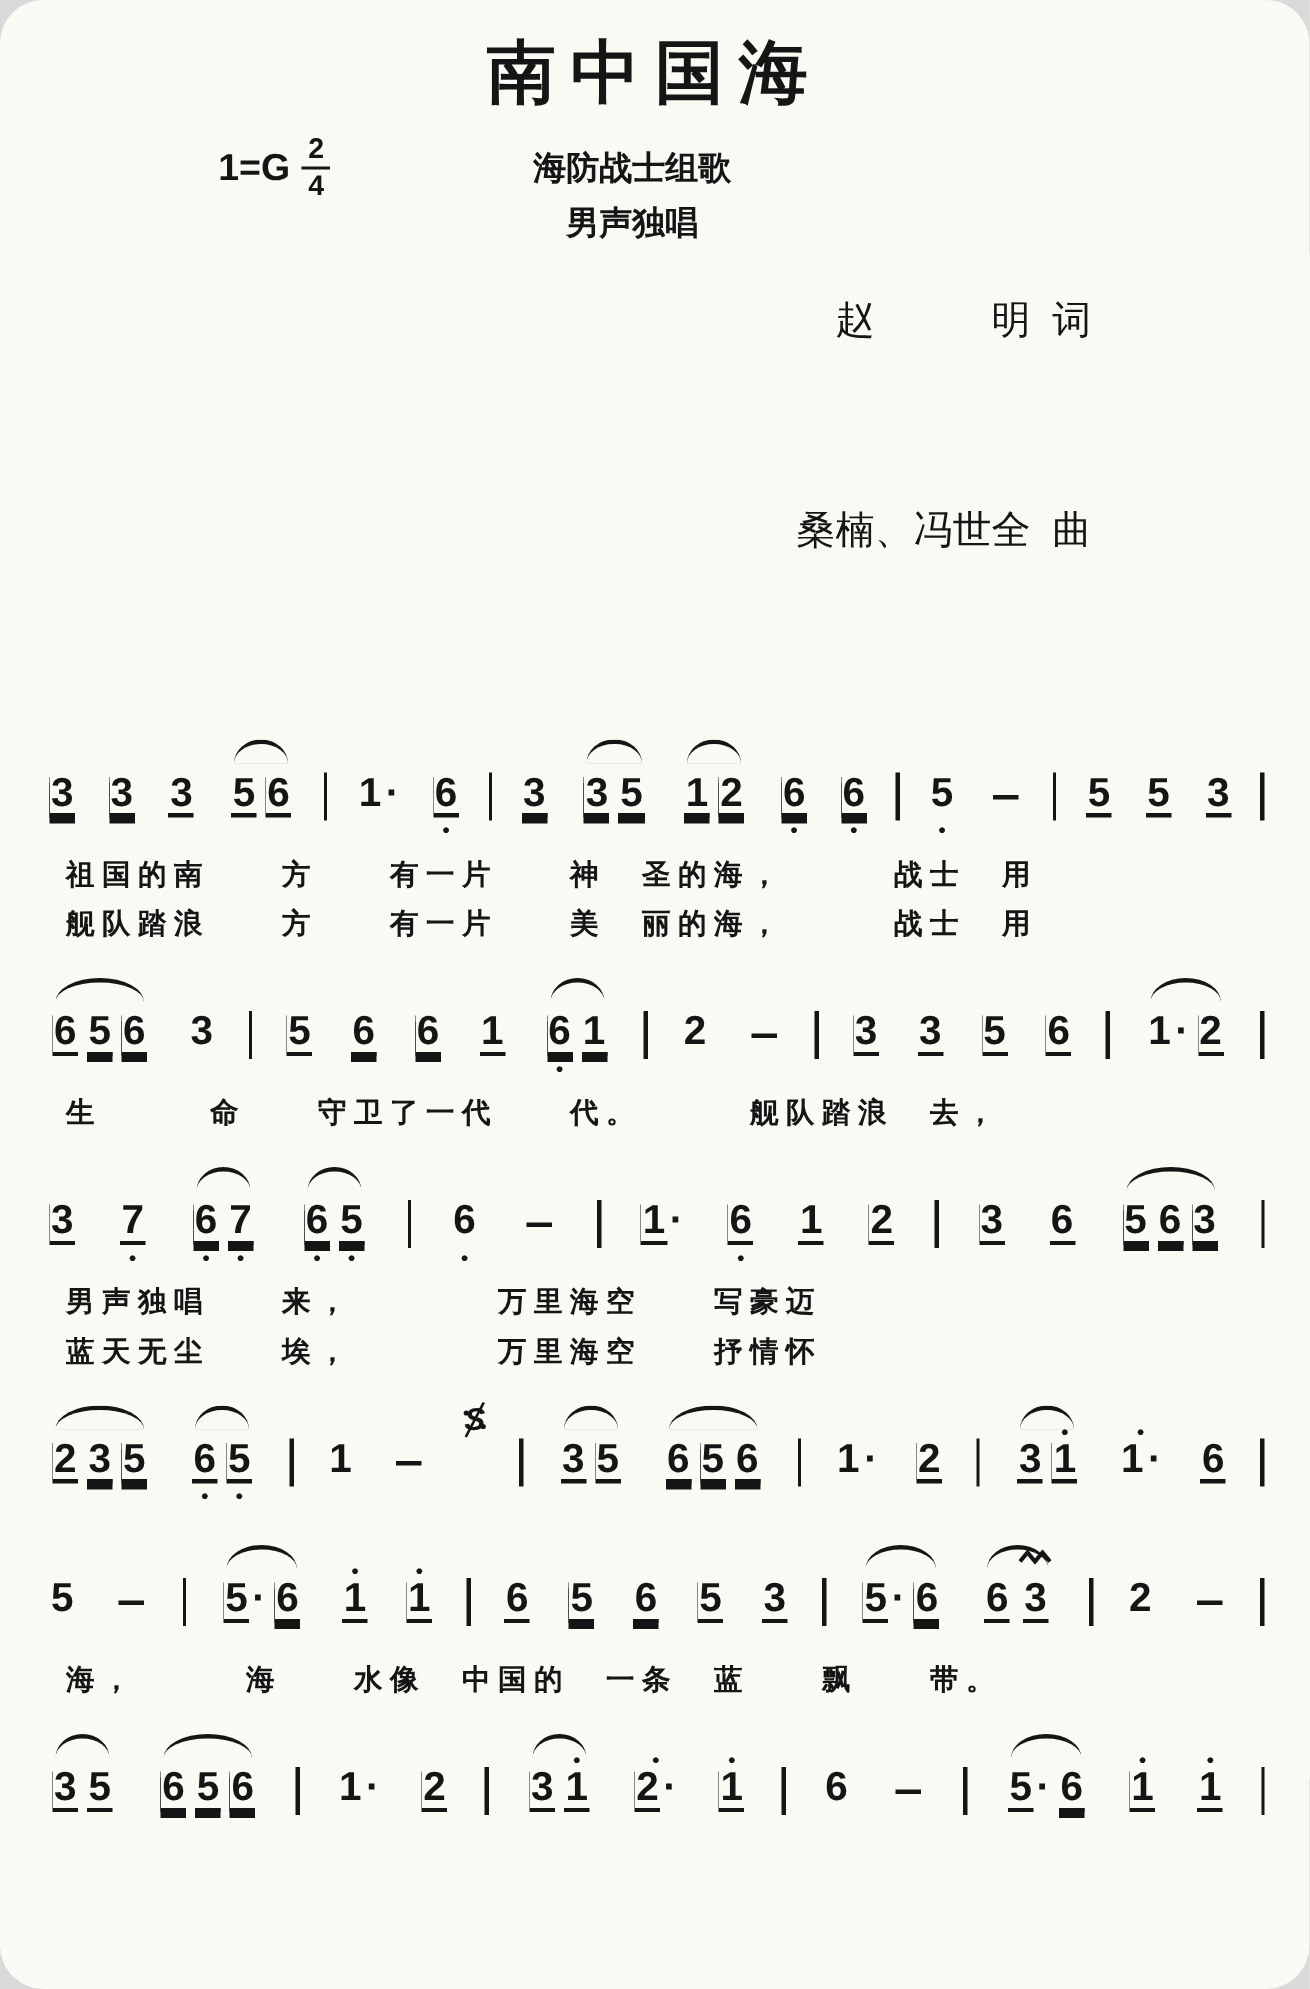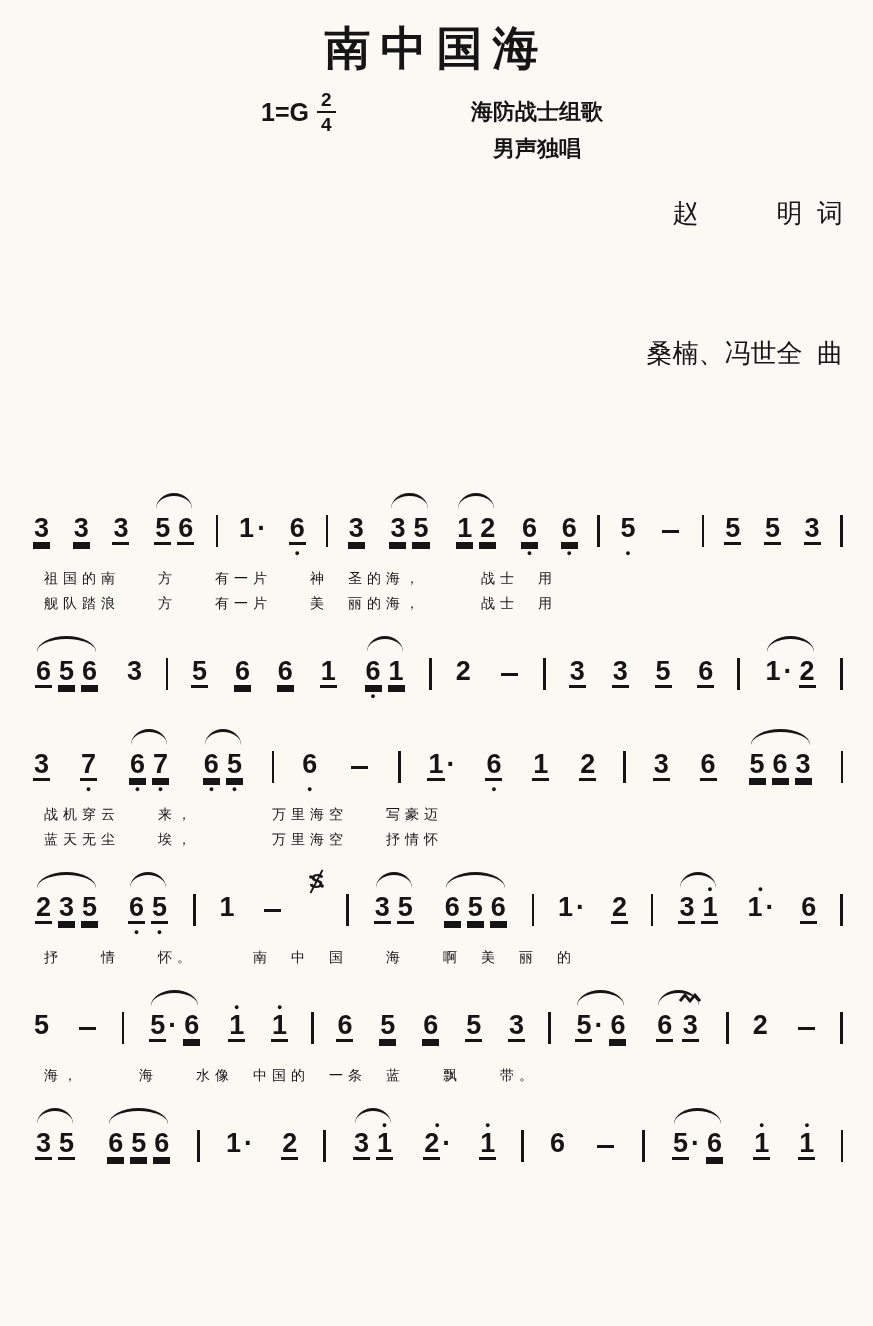--- a/index.html
+++ b/index.html
@@ -1,19 +1,19 @@
 <!DOCTYPE html>
 <html><head>
 <meta charset="utf-8">
 <style>
   html,body{margin:0;padding:0;background:#d9d9d9;}
   .page{width:873px;height:1326px;background:#faf9f4;color:#151515;box-sizing:border-box;
-        padding:14px 30px 10px 30px;font-family:"Liberation Sans","DejaVu Sans",sans-serif;overflow:hidden;position:relative;}
+        padding:14px 30px 10px 30px;font-family:"Liberation Sans","DejaVu Sans",sans-serif;overflow:hidden;position:relative;border-radius:29px;}
   .title{text-align:center;font-size:46px;font-weight:bold;letter-spacing:10px;margin:4px 0 10px 0;}
-  .meta{display:flex;justify-content:flex-end;align-items:flex-start;margin-bottom:6px;}
+  .meta{display:flex;justify-content:center;align-items:flex-start;margin-bottom:6px;}
   .meta-left{width:210px;}
   .keyrow{display:flex;align-items:center;gap:8px;font-size:25px;font-weight:bold;}
   .ts{display:inline-flex;flex-direction:column;align-items:center;line-height:1;font-size:19px;font-weight:bold;}
   .ts .num{border-bottom:2.5px solid #151515;padding:0 4px 2px 4px;}
   .ts .den{padding-top:2px;}
   .tempo{font-size:20px;font-weight:bold;margin-top:10px;}
   .meta-center{text-align:center;font-size:22px;font-weight:bold;line-height:1.7;margin-top:3px;}
   .meta-right{text-align:right;font-size:26px;font-weight:normal;line-height:1.8;margin-top:6px;width:240px;white-space:pre;}
   .sys{margin-top:21px;}
   .notes{display:flex;align-items:flex-start;justify-content:space-between;font-weight:bold;}
@@ -26,21 +26,21 @@
   .dg.u2{box-shadow:0 3px 0 currentColor,0 7px 0 currentColor;}
   .aug{font-size:27px;margin-left:2px;font-weight:bold;}
   .slot-l{height:14px;line-height:9px;font-size:9px;padding-top:7px;}
   .bar{width:2.5px;height:32px;background:currentColor;margin-top:24px;}
   .dash{height:32px;margin-top:24px;display:flex;align-items:center;padding:0 6px;}
   .dash i{display:block;width:17px;height:3.5px;background:currentColor;}
   .slur{display:inline-flex;align-items:flex-start;position:relative;padding:0 2px;}
   .slur::before{content:"";position:absolute;left:7px;right:7px;top:2px;height:13px;
       border-top:3px solid currentColor;border-radius:50% 50% 0 0 / 100% 100% 0 0;}
   .segno{margin-top:-2px;align-self:flex-start;}
-  .lyr{font-size:14px;font-weight:normal;letter-spacing:5px;margin-top:7px;white-space:pre;padding-left:14px;}
+  .lyr{font-size:19px;font-weight:bold;letter-spacing:5px;margin-top:7px;white-space:pre;padding-left:14px;}
 </style>
 </head>
 <body>
 
 <div class="page">
   <div class="title">南中国海</div>
 
   <div class="meta">
     <div class="meta-left">
       <div class="keyrow">
@@ -373,20 +373,21 @@
             <span class="slot-a"></span>
             <span class="slot-h"></span>
             <span class="body">
               <span class="dg u1">2</span>
             </span>
             <span class="slot-l"></span>
           </span>
         </span>
         <span class="bar"></span>
       </div>
+    <div class="lyr">生　　　命　　守卫了一代　　代。　　　舰队踏浪　去，</div>
   </div>
   <div class="sys">
     <div class="notes">
         <span class="n">
           <span class="slot-a"></span>
           <span class="slot-h"></span>
           <span class="body">
             <span class="dg u1">3</span>
           </span>
           <span class="slot-l"></span>
@@ -519,21 +520,21 @@
             <span class="slot-a"></span>
             <span class="slot-h"></span>
             <span class="body">
               <span class="dg u2">3</span>
             </span>
             <span class="slot-l"></span>
           </span>
         </span>
         <span class="bar"></span>
       </div>
-    <div class="lyr">战机穿云　　来，　　　　万里海空　　写豪迈</div>
+    <div class="lyr">男声独唱　　来，　　　　万里海空　　写豪迈</div>
     <div class="lyr">蓝天无尘　　埃，　　　　万里海空　　抒情怀</div>
   </div>
   <div class="sys">
     <div class="notes">
         <span class="slur">
           <span class="n">
             <span class="slot-a"></span>
             <span class="slot-h"></span>
             <span class="body">
               <span class="dg u1">2</span>
@@ -687,21 +688,20 @@
         <span class="n">
           <span class="slot-a"></span>
           <span class="slot-h"></span>
           <span class="body">
             <span class="dg u1">6</span>
           </span>
           <span class="slot-l"></span>
         </span>
         <span class="bar"></span>
       </div>
-    <div class="lyr">抒　　情　　怀。　　　南　中　国　　海　　啊　美　丽　的</div>
   </div>
   <div class="sys">
     <div class="notes">
         <span class="n">
           <span class="slot-a"></span>
           <span class="slot-h"></span>
           <span class="body">
             <span class="dg">5</span>
           </span>
           <span class="slot-l"></span>

